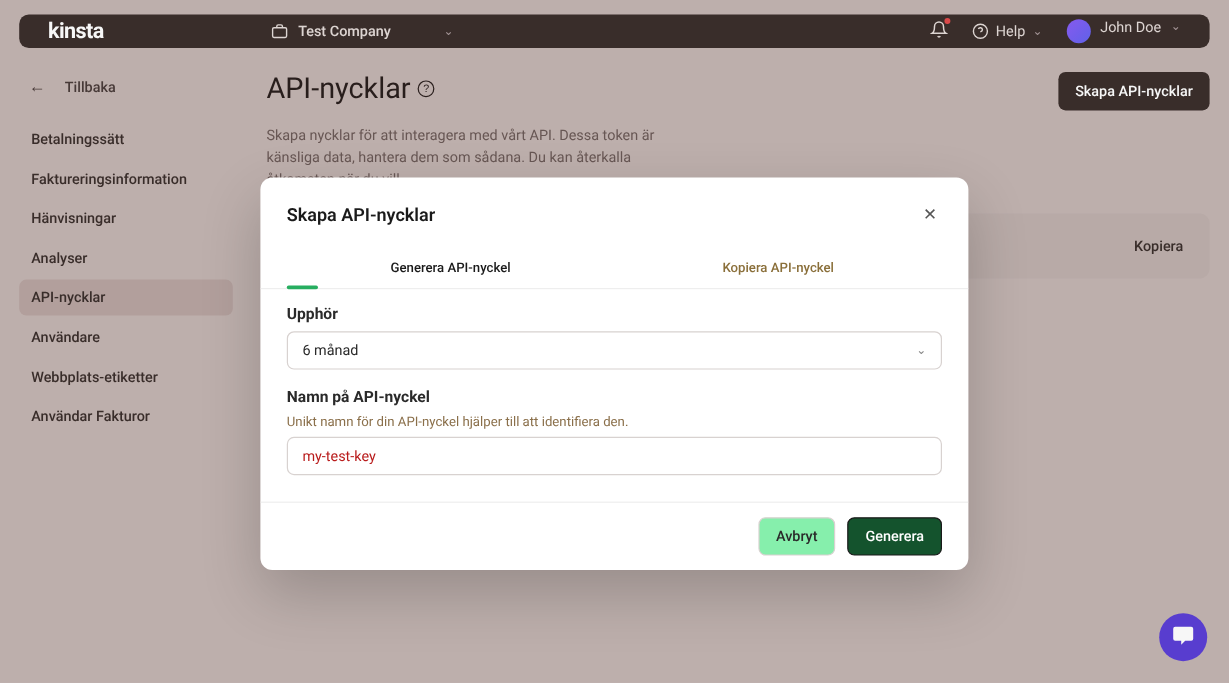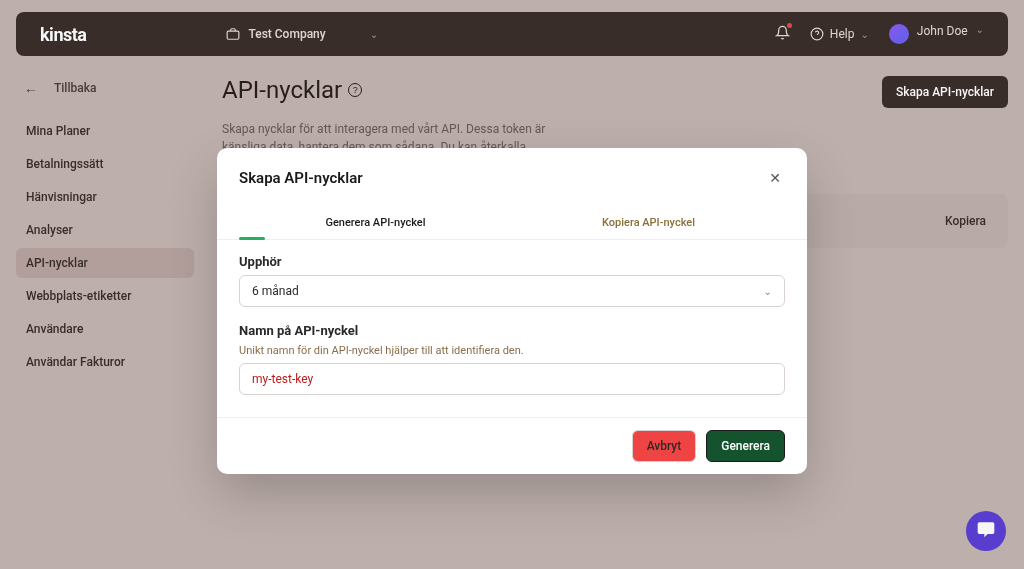--- a/index.html
+++ b/index.html
@@ -1,19 +1,19 @@
 <!DOCTYPE html>
 <html><head>
   <meta charset="utf-8">
   <style>
     * { margin: 0; padding: 0; box-sizing: border-box; font-family: -apple-system, BlinkMacSystemFont, "Segoe UI", Roboto, sans-serif; }
     body { background: #c4b5b2; width: 1024px; height: 569px; overflow: hidden; position: relative; }
     
     
-    .topbar { background: #3b2f2c; height: 44px; display: flex; align-items: center; padding: 0 24px; color: #fff; margin: 12px 16px 0 16px; border-radius: 8px; }
+    .topbar { background: #3b2f2c; height: 28px; display: flex; align-items: center; padding: 0 24px; color: #fff; margin: 12px 16px 0 16px; border-radius: 8px; }
     .logo { font-weight: 700; font-size: 18px; letter-spacing: -0.5px; color: #fff; }
     .company-select { margin-left: 140px; display: flex; align-items: center; gap: 8px; color: #e5dcd9; font-size: 12px; font-weight: 500; cursor: pointer; }
     .company-chevron { margin-left: 36px; font-size: 10px; color: #a8989a; }
     .topbar-right { margin-left: auto; display: flex; align-items: center; gap: 20px; }
     .bell-wrap { position: relative; }
     .bell-dot { position: absolute; top: -2px; right: -2px; width: 5px; height: 5px; background: #e24c4c; border-radius: 50%; }
     .help-item { display: flex; align-items: center; gap: 6px; color: #e5dcd9; font-size: 12px; cursor: pointer; }
     .user-item { display: flex; align-items: flex-start; gap: 8px; color: #e5dcd9; font-size: 12px; cursor: pointer; }
     .avatar { width: 20px; height: 20px; border-radius: 50%; background: linear-gradient(135deg, #8b5cf6 0%, #6366f1 100%); }
 
@@ -52,21 +52,21 @@
 
     .modal-body { padding: 14px 22px 18px 22px; }
     .form-label { font-size: 13px; font-weight: 700; color: #2a2a2a; margin-bottom: 6px; }
     .form-helper { font-size: 11px; color: #8a6f4a; margin-top: 2px; margin-bottom: 6px; }
     .select-box { width: 100%; border: 1px solid #d8d2d0; border-radius: 6px; padding: 8px 12px; font-size: 12px; color: #2a2a2a; display: flex; justify-content: space-between; align-items: center; cursor: pointer; background: #fff; }
     .chev-down { font-size: 10px; color: #888; }
     .text-input { width: 100%; border: 1px solid #d8d2d0; border-radius: 6px; padding: 8px 12px; font-size: 12px; color: #b91c1c; background: #fff; }
     .form-group { margin-bottom: 16px; }
 
     .modal-footer { border-top: 1px solid #eee; padding: 12px 22px; display: flex; justify-content: flex-end; gap: 10px; }
-    .btn-outline { background: #ef4444; border: 1px solid #d8d2d0; color: #2a2a2a; padding: 8px 14px; border-radius: 6px; font-size: 12px; font-weight: 500; cursor: pointer; }
+    .btn-outline { background: #86efac; border: 1px solid #d8d2d0; color: #2a2a2a; padding: 8px 14px; border-radius: 6px; font-size: 12px; font-weight: 500; cursor: pointer; }
     .btn-dark { background: #14532d; border: 1px solid #1a1a1a; color: #fff; padding: 8px 14px; border-radius: 6px; font-size: 12px; font-weight: 500; cursor: pointer; }
 
     
     .chat-bubble { position: absolute; bottom: 18px; right: 18px; width: 40px; height: 40px; background: #5b3fd6; border-radius: 50%; display: flex; align-items: center; justify-content: center; cursor: pointer; }
     .chat-bubble svg { width: 20px; height: 20px; fill: #fff; }
 
     .icon { display: inline-flex; }
   </style>
 </head>
 <body>
@@ -111,27 +111,27 @@
     </div>
   </div>
 </div>
 
 <div class="main-wrap">
   <div class="sidebar">
     <div class="back-row">
       <span class="back-arrow">←</span>
       <span class="back-text">Tillbaka</span>
     </div>
-    <div class="sidebar-item">Mina Planer</div>
     <div class="sidebar-item">Betalningssätt</div>
+    <div class="sidebar-item">Faktureringsinformation</div>
     <div class="sidebar-item">Hänvisningar</div>
     <div class="sidebar-item">Analyser</div>
     <div class="sidebar-item active">API-nycklar</div>
+    <div class="sidebar-item">Användare</div>
     <div class="sidebar-item">Webbplats-etiketter</div>
-    <div class="sidebar-item">Användare</div>
     <div class="sidebar-item">Användar Fakturor</div>
   </div>
 
   <div class="content">
     <div class="page-header-row">
       <h1 class="page-title">
         <span>API-nycklar</span>
         <span class="q-circle">?</span>
       </h1>
       <button class="create-btn">Skapa API-nycklar</button>

